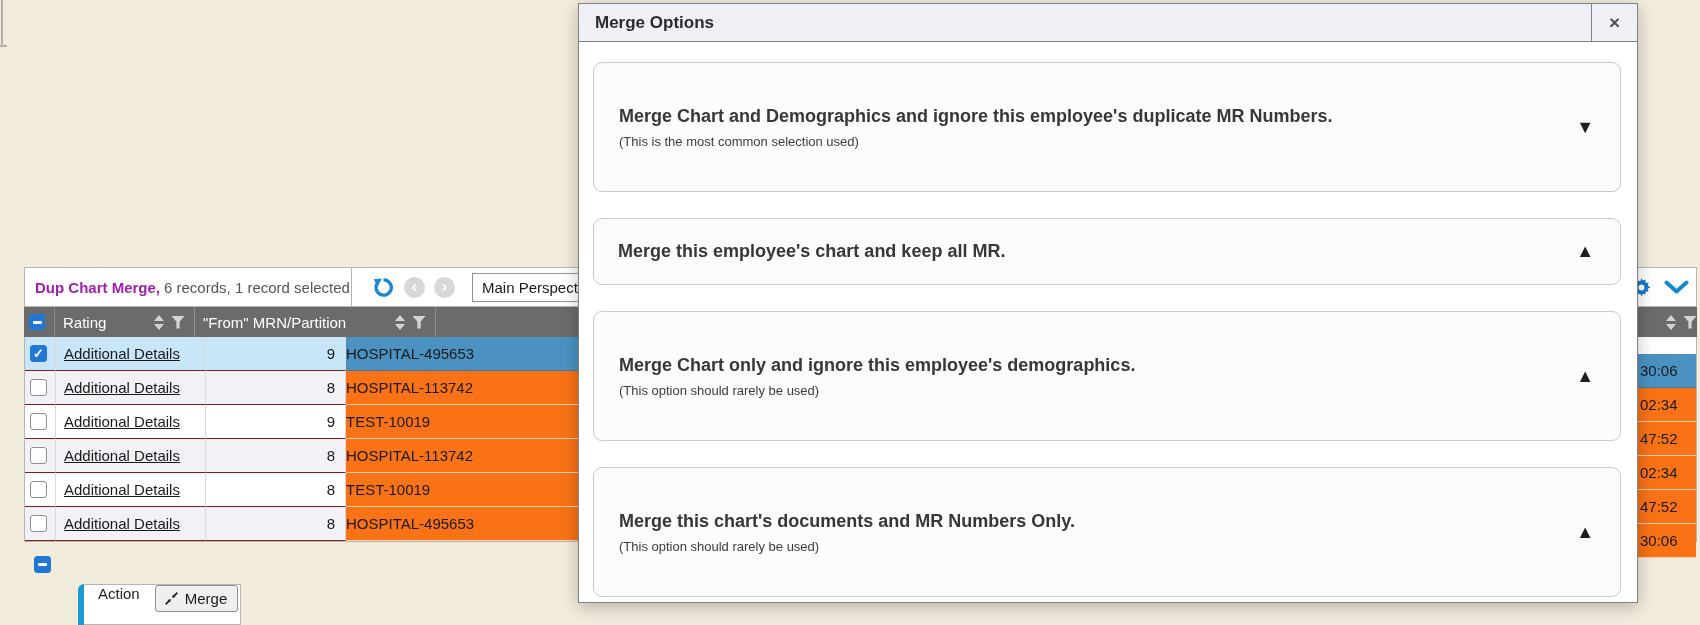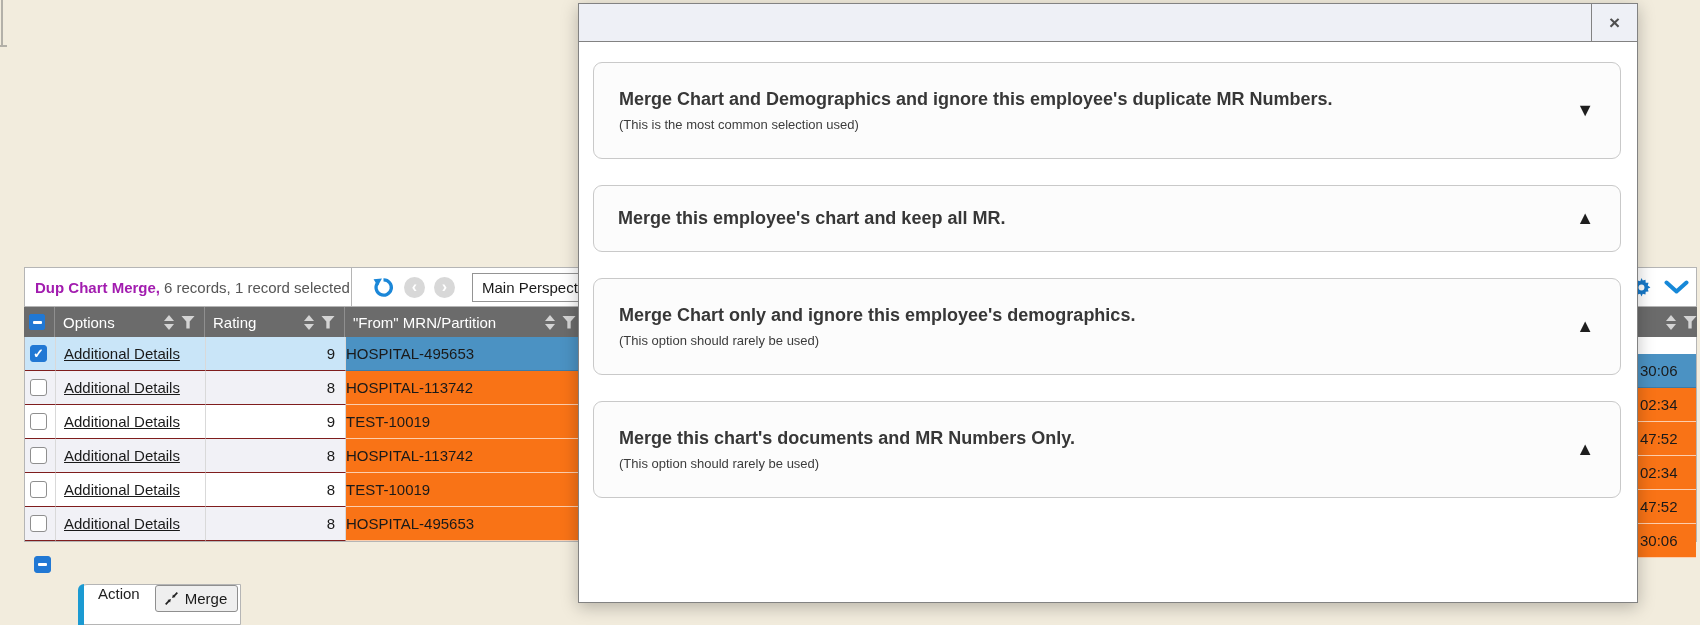--- a/index.html
+++ b/index.html
@@ -73,21 +73,21 @@
   
   .modal{position:absolute; left:578px; top:3px; width:1060px; height:600px; background:#fff;
     border:1px solid #828282; box-shadow:0 4px 16px rgba(0,0,0,.25);}
   .m-head{height:38px; background:#eef0f6; border-bottom:1px solid #828282; display:flex; align-items:stretch;}
   .m-title{display:flex; align-items:center; padding-left:16px; font-size:17px; font-weight:bold; color:#2b2b2b;}
   .m-close{margin-left:auto; width:46px; border-left:1px solid #828282; display:flex; align-items:center;
     justify-content:center; font-size:19px; font-weight:900; color:#4f4f4f; cursor:pointer;}
   .m-body{padding:20px 16px 0 14px;}
   .card{border:1px solid #c9c9c9; border-radius:9px; background:#fcfcfc; display:flex; align-items:center;
     padding:0 26px 0 24px; margin-bottom:26px; cursor:pointer;}
-  .card.tall{height:97px;padding-left:25px;} .card.short{height:67px;}
+  .card.tall{height:130px;padding-left:25px;} .card.short{height:67px;}
   .card-title{font-size:18px; font-weight:bold; color:#373737;}
   .card-sub{font-size:13px; color:#3c3c3c; margin-top:7px;}
   .card-sub:empty{display:none;}
   .card-tri{margin-left:auto; font-size:18px; color:#1e1e1e; flex:none;}
 </style>
 </head>
 <body>
 
 <div id="screen">
   <div class="edge-v"></div>
@@ -125,30 +125,20 @@
           <svg width="25" height="15" viewBox="0 0 25 15">
             <polyline points="2.5,2.5 12.5,11.5 22.5,2.5" fill="none" stroke="#1688d8" stroke-width="4" stroke-linecap="round" stroke-linejoin="round"></polyline>
           </svg>
         </span>
       </div>
     </div>
 
     <div class="header-row">
       <div class="hcell c0" style="padding-left:5px;">
         <span class="cb indet hdr-cb" style="margin-left:0;"></span>
-      </div>
-      <div class="hcell c1">
-        <span>Options</span>
-        <span class="hicons">
-          <span class="sort">
-              <i class="tri-up"></i>
-              <i class="tri-dn"></i>
-            </span>
-          <span class="funnel"></span>
-        </span>
       </div>
       <div class="hcell c2">
         <span>Rating</span>
         <span class="hicons">
           <span class="sort">
               <i class="tri-up"></i>
               <i class="tri-dn"></i>
             </span>
           <span class="funnel"></span>
         </span>
@@ -270,20 +260,21 @@
           <polygon points="7.4,8.6 3.7,9.5 6.5,12.3" fill="#222"></polygon>
         </svg>
       </span>
       <span>Merge</span>
     </button>
   </div>
   <div class="action-accent"></div>
 
   <div class="modal">
     <div class="m-head">
+      <span class="m-title">Merge Options</span>
       <span class="m-close">×</span>
     </div>
     <div class="m-body">
 
       <div class="card tall">
         <div>
           <div class="card-title">Merge Chart and Demographics and ignore this employee's duplicate MR Numbers.</div>
           <div class="card-sub">(This is the most common selection used)</div>
         </div>
         <span class="card-tri">▼</span>

